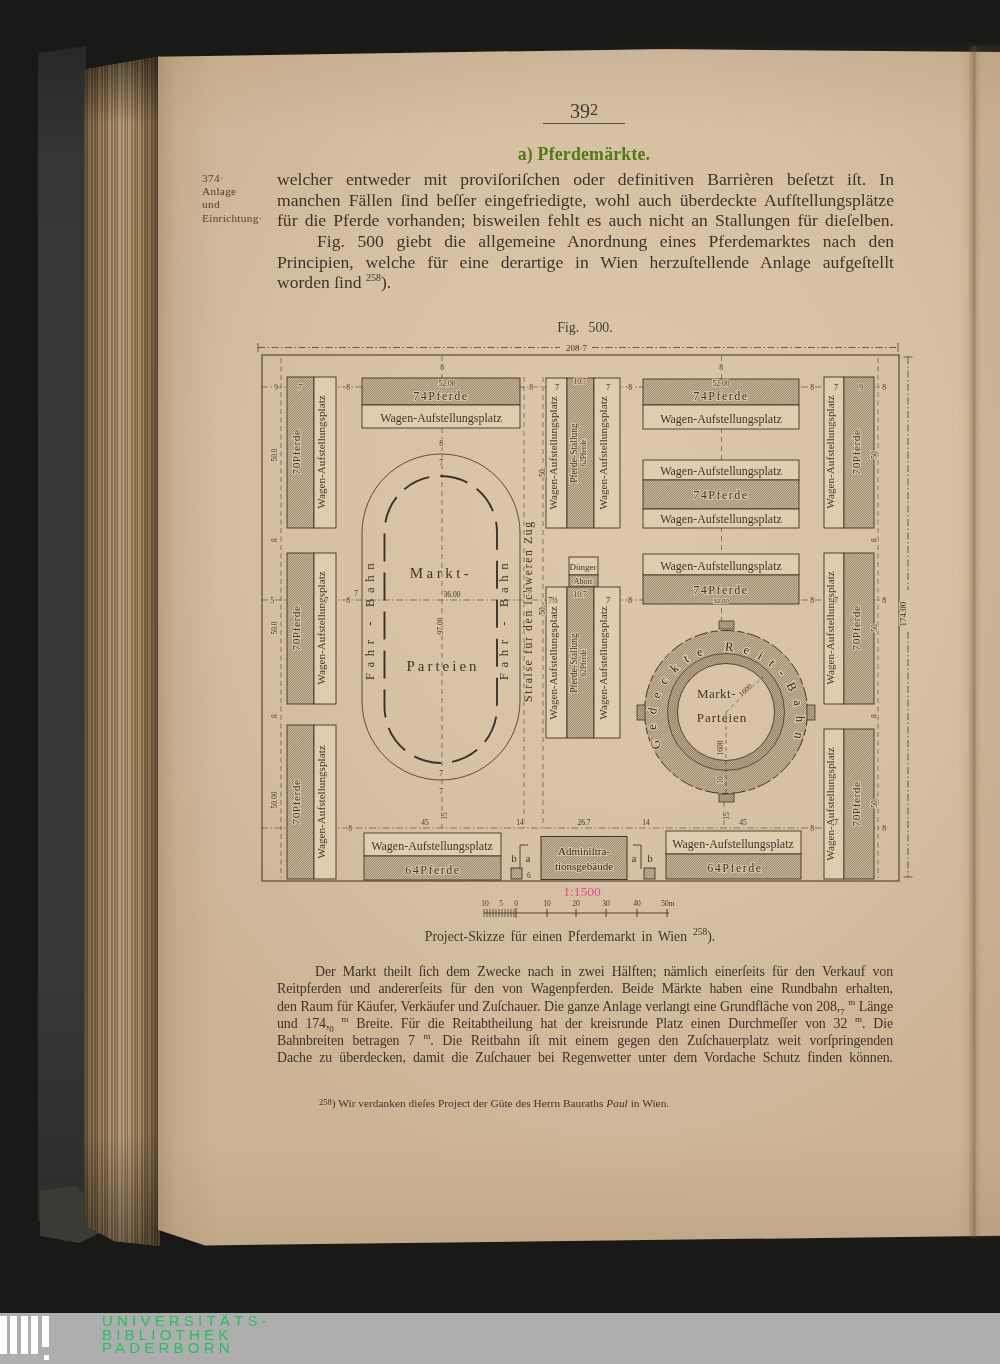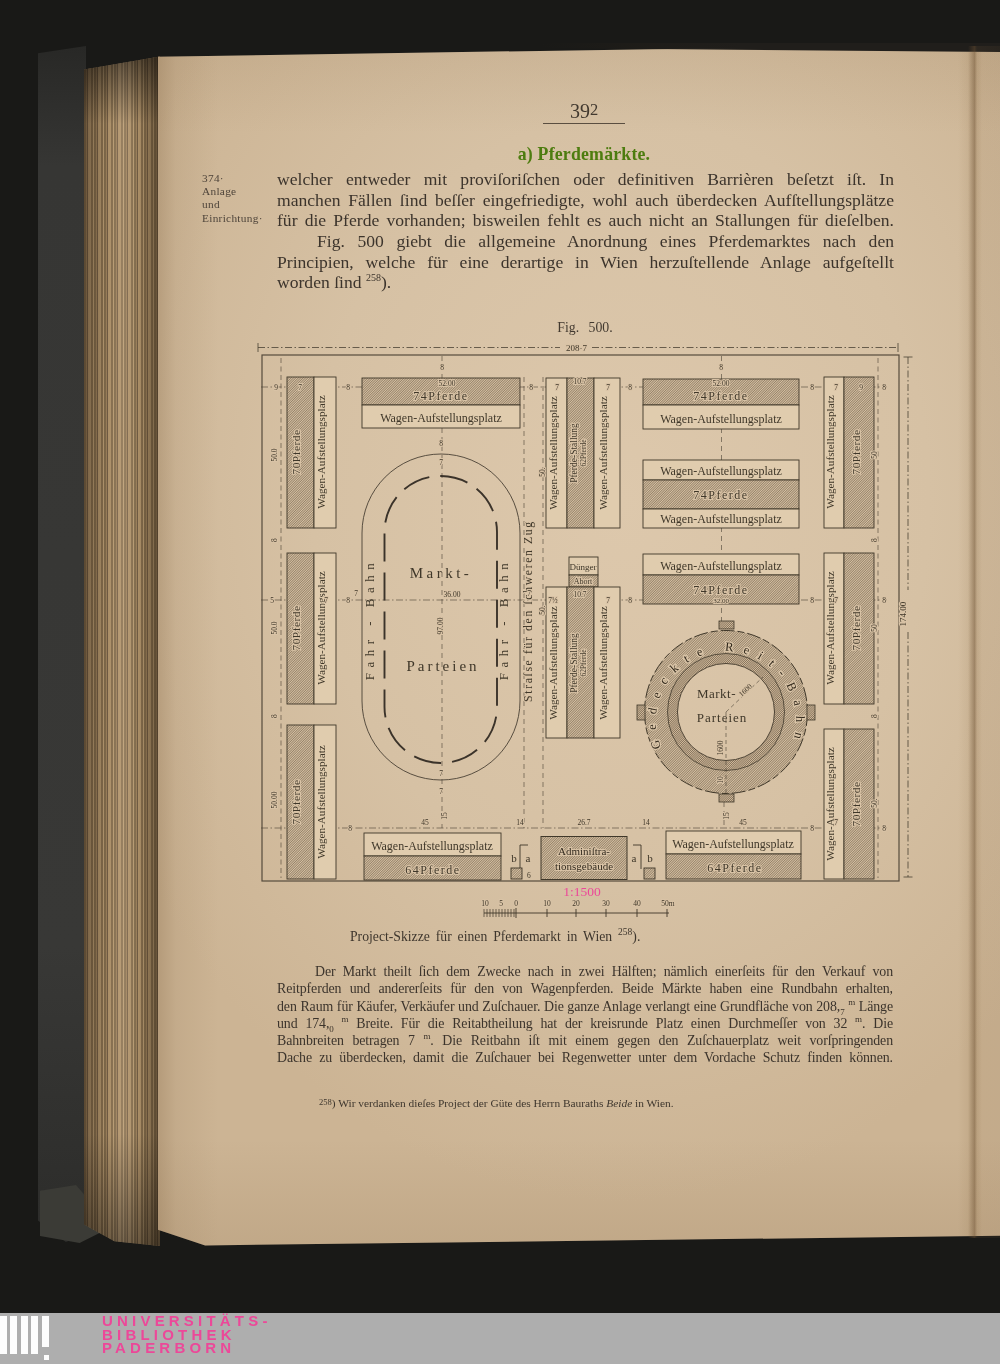--- a/index.html
+++ b/index.html
@@ -48,21 +48,21 @@
   <div class="abs" style="left:543px;top:123px;width:82px;height:1px;background:#5a4e40;"></div>
 
   <div class="abs" style="left:434px;top:144px;width:300px;text-align:center;
        font-size:17.8px;font-weight:bold;color:#4d7c0f;letter-spacing:0.2px;">a) Pferdemärkte.</div>
 
   <div class="abs" style="left:202px;top:172px;width:78px;text-align:left;
        font-size:11.3px;line-height:13.2px;letter-spacing:0.3px;color:#4e443a;">374·<br>Anlage<br>und<br>Einrichtung·</div>
 
   <div class="abs" style="left:277px;top:169px;width:617px;font-size:17.6px;line-height:20.65px;color:#3c342c;">
     <div class="line">welcher entweder mit proviſoriſchen oder definitiven Barrièren beſetzt iſt. In</div>
-    <div class="line">manchen Fällen ſind beſſer eingefriedigte, wohl auch überdecken Aufſtellungsplätze</div>
+    <div class="line">manchen Fällen ſind beſſer eingefriedigte, wohl auch überdeckte Aufſtellungsplätze</div>
     <div class="line">für die Pferde vorhanden; bisweilen fehlt es auch nicht an Stallungen für dieſelben.</div>
     <div class="line"><span style="display:inline-block;width:40px;"></span>Fig. 500 giebt die allgemeine Anordnung eines Pferdemarktes nach den</div>
     <div class="line">Principien, welche für eine derartige in Wien herzuſtellende Anlage aufgeſtellt</div>
     <div class="line lineL" style="text-align-last:left;">worden ſind <sup style="font-size:10px;">258</sup>).</div>
   </div>
 
   <div class="abs" style="left:485px;top:320px;width:200px;text-align:center;
        font-size:13.8px;color:#42392f;word-spacing:6px;">Fig. 500.</div>
 
   <svg class="abs" style="left:0;top:0;" width="1000" height="1364" viewBox="0 0 1000 1364" font-family="Liberation Serif, serif" fill="#3f3729">
@@ -382,41 +382,41 @@
       <text x="576" y="906" text-anchor="middle">20</text>
       <text x="606" y="906" text-anchor="middle">30</text>
       <text x="637" y="906" text-anchor="middle">40</text>
       <text x="668" y="906" text-anchor="middle">50m</text>
     </g>
   </svg>
 
   <div class="abs" style="left:482px;top:884px;width:200px;text-align:center;
        font-size:13.5px;color:#ec4899;">1:1500</div>
 
-  <div class="abs" style="left:350px;top:929px;width:440px;text-align:left;white-space:nowrap;
+  <div class="abs" style="left:350px;top:929px;width:440px;text-align:center;white-space:nowrap;
        font-size:13.7px;color:#3e362d;word-spacing:2.5px;">Project-Skizze für einen Pferdemarkt in Wien <sup style="font-size:9.5px;">258</sup>).</div>
 
   <div class="abs" style="left:277px;top:963.2px;width:616px;font-size:13.9px;line-height:17.2px;letter-spacing:-0.1px;color:#3c342c;">
     <div class="line"><span style="display:inline-block;width:38px;"></span>Der Markt theilt ſich dem Zwecke nach in zwei Hälften; nämlich einerſeits für den Verkauf von</div>
     <div class="line">Reitpferden und andererſeits für den von Wagenpferden. Beide Märkte haben eine Rundbahn erhalten,</div>
     <div class="line">den Raum für Käufer, Verkäufer und Zuſchauer. Die ganze Anlage verlangt eine Grundfläche von 208,<sub style="font-size:9px;line-height:0;">7</sub>&nbsp;<sup style="font-size:9px;">m</sup> Länge</div>
     <div class="line">und 174,<sub style="font-size:9px;line-height:0;">0</sub>&nbsp;<sup style="font-size:9px;">m</sup> Breite. Für die Reitabtheilung hat der kreisrunde Platz einen Durchmeſſer von 32&nbsp;<sup style="font-size:9px;">m</sup>. Die</div>
     <div class="line">Bahnbreiten betragen 7&nbsp;<sup style="font-size:9px;">m</sup>. Die Reitbahn iſt mit einem gegen den Zuſchauerplatz weit vorſpringenden</div>
     <div class="line lineL" style="text-align-last:justify;">Dache zu überdecken, damit die Zuſchauer bei Regenwetter unter dem Vordache Schutz finden können.</div>
   </div>
 
   <div class="abs" style="left:319px;top:1097px;width:600px;font-size:11.4px;color:#3e362d;">
-    <sup style="font-size:8.5px;vertical-align:2.5px;">258</sup>) Wir verdanken dieſes Project der Güte des Herrn Bauraths <i>Beide</i> in Wien.</div>
+    <sup style="font-size:8.5px;vertical-align:2.5px;">258</sup>) Wir verdanken dieſes Project der Güte des Herrn Bauraths <i>Paul</i> in Wien.</div>
 
   <div class="abs" style="left:0;top:1313px;width:1000px;height:51px;background:#aeaeae;"></div>
 
   <div class="abs" style="left:0;top:1316px;width:7px;height:38px;background:#fdfdfd;"></div>
   <div class="abs" style="left:10px;top:1316px;width:7px;height:38px;background:#fdfdfd;"></div>
   <div class="abs" style="left:21px;top:1316px;width:7px;height:38px;background:#fdfdfd;"></div>
   <div class="abs" style="left:31px;top:1316px;width:7px;height:38px;background:#fdfdfd;"></div>
   <div class="abs" style="left:42px;top:1316px;width:7px;height:31px;background:#fdfdfd;"></div>
   <div class="abs" style="left:44px;top:1355px;width:5px;height:5px;background:#fdfdfd;"></div>
 
   <div class="abs" style="left:102px;top:1314px;width:400px;font-family:'Liberation Sans',sans-serif;
-       font-weight:bold;font-size:15px;line-height:13.5px;letter-spacing:4.2px;color:#ec4899;">
+       font-weight:normal;font-size:15px;line-height:13.5px;letter-spacing:4.2px;color:#22c55e;">
     UNIVERSITÄTS-<br>BIBLIOTHEK<br>PADERBORN</div>
 
 </div>
 
 </body></html>

